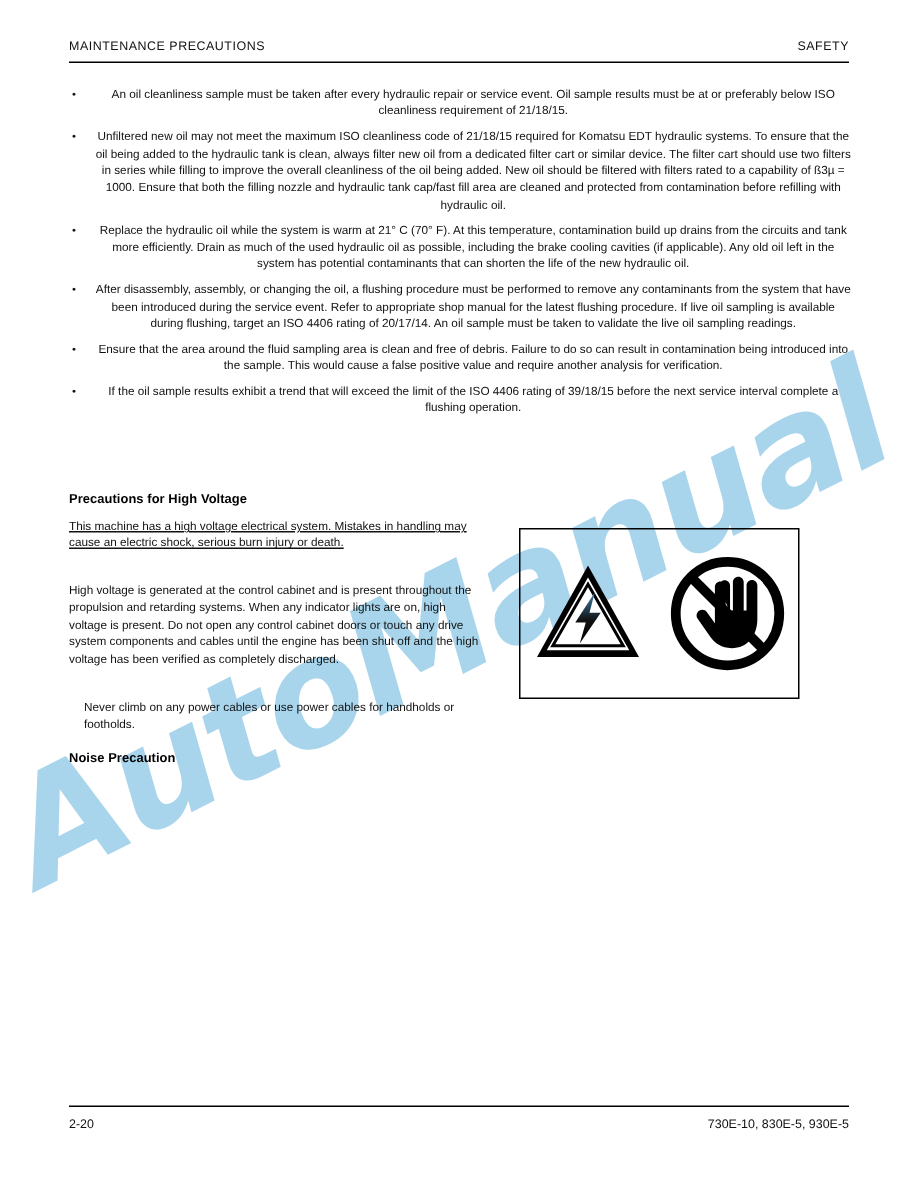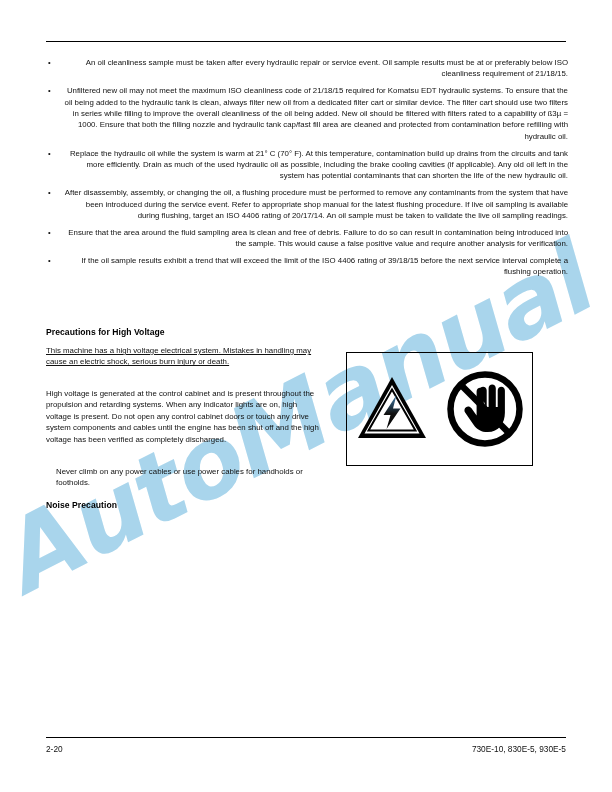--- a/index.html
+++ b/index.html
@@ -95,21 +95,21 @@
     font-size: 7.6px;
     line-height: 11.4px;
     color: #111;
     padding-left: 2px;
     box-sizing: border-box;
   }
   .bullet-text {
     flex: 1;
     font-size: 7.85px;
     line-height: 11.45px;
-    text-align: right;
+    text-align: center;
     color: #111;
   }
 
   
   .section-heading {
     position: absolute;
     font-size: 8.6px;
     font-weight: 700;
     color: #000;
     letter-spacing: 0.05px;
@@ -163,20 +163,24 @@
 <body>
 
 <div class="page">
 
   <div class="watermark">
     <div class="watermark-text">AutoManual</div>
   </div>
 
   <div class="content">
 
+    <div class="page-header">
+      <span>MAINTENANCE PRECAUTIONS</span>
+      <span>SAFETY</span>
+    </div>
     <div class="header-rule"></div>
 
     <div class="bullet-list">
       <div class="bullet-item">
         <div class="bullet-marker">•</div>
         <div class="bullet-text">An oil cleanliness sample must be taken after every hydraulic repair or service event. Oil sample results must be at or preferably below ISO cleanliness requirement of 21/18/15.</div>
       </div>
       <div class="bullet-item">
         <div class="bullet-marker">•</div>
         <div class="bullet-text">Unfiltered new oil may not meet the maximum ISO cleanliness code of 21/18/15 required for Komatsu EDT hydraulic systems. To ensure that the oil being added to the hydraulic tank is clean, always filter new oil from a dedicated filter cart or similar device. The filter cart should use two filters in series while filling to improve the overall cleanliness of the oil being added. New oil should be filtered with filters rated to a capability of ß3µ = 1000. Ensure that both the filling nozzle and hydraulic tank cap/fast fill area are cleaned and protected from contamination before refilling with hydraulic oil.</div>

